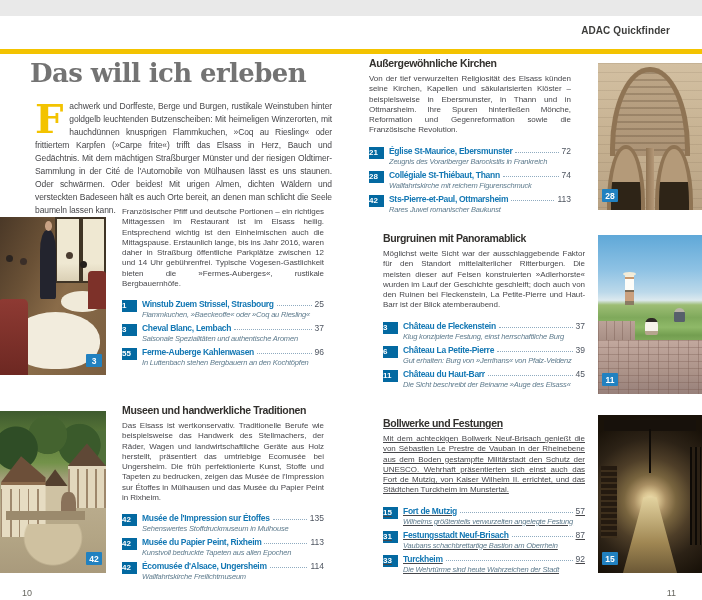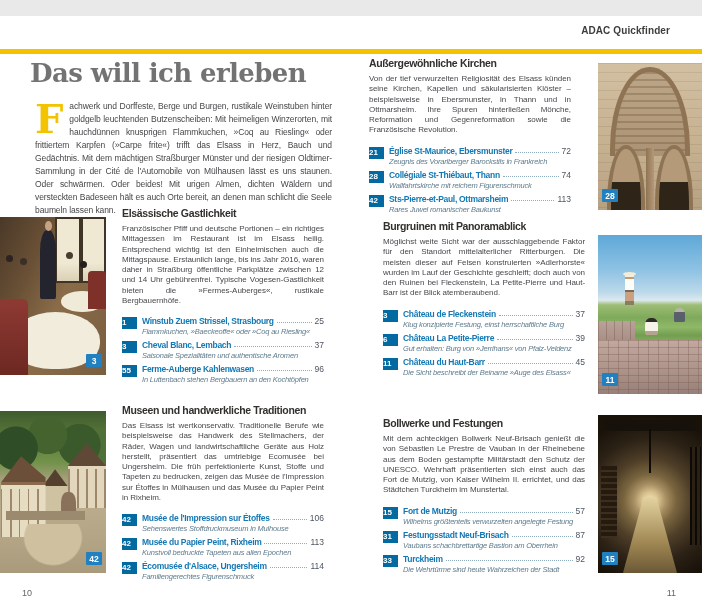--- a/index.html
+++ b/index.html
@@ -23,22 +23,22 @@
   .dropcap {
     float:left; font-family:"DejaVu Serif","Liberation Serif",serif;
     font-size:40px; line-height:33px; font-weight:bold; color:#f3c300; margin:2px 6px 0 0;
   }
 
   
   .section { position:absolute; width:202px; }
   #sec-gast     { left:122px; top:191px; }
   #sec-museen   { left:122px; top:388px; }
   #sec-kirchen  { left:369px; top:41px;  }
-  #sec-burgen   { left:383px; top:204px; }
-  #sec-bollwerke{ left:383px; top:401px; }
+  #sec-burgen   { left:383px; top:216px; }
+  #sec-bollwerke{ left:383px; top:401px;text-decoration:underline; }
   .section h2 { margin:0 0 5px 0; font-size:10.5px; font-weight:bold; color:#32302d; letter-spacing:-0.35px; white-space:nowrap; }
   .section .body { margin:0 0 10px 0; font-size:8px; line-height:10.3px; letter-spacing:-0.05px; text-align:justify; color:#48484c; }
 
   .toc-item { display:flex; gap:5px; margin-bottom:4px; }
   .badge {
     flex:0 0 15px; width:15px; height:12px; margin-top:1px;
     background:#0369a1; color:#fff; font-size:8px; font-weight:bold;
     text-align:left; line-height:12px; border-radius:0;
   }
   .toc-main { flex:1; min-width:0; }
@@ -185,21 +185,20 @@
     <div class="vil-house-m"></div>
     <div class="vil-house-l"></div>
     <div class="vil-house-r"></div>
     <div class="vil-gate"></div>
     <div class="vil-wall"></div>
     <div class="vil-path"></div>
     <div class="photo-badge pb-br">42</div>
   </div>
 
   <div class="section" id="sec-gast">
-    <h2>Elsässische Gastlichkeit</h2>
     <p class="body">Französischer Pfiff und deutsche Portionen – ein richtiges Mittagessen im Restaurant ist im Elsass heilig. Entsprechend wichtig ist den Einheimischen auch die Mittagspause. Erstaunlich lange, bis ins Jahr 2016, waren daher in Straßburg öffentliche Parkplätze zwischen 12 und 14 Uhr gebührenfrei. Typische Vogesen-Gastlichkeit bieten die »Fermes-Auberges«, rustikale Bergbauernhöfe.</p>
     <div class="toc-item">
       <div class="badge">1</div>
       <div class="toc-main">
         <div class="toc-row">
             <span class="toc-title">Winstub Zuem Strissel, Strasbourg</span>
             <span class="leader"></span>
             <span class="toc-page">25</span>
           </div>
         <div class="toc-sub">Flammkuchen, »Baeckeoffe« oder »Coq au Riesling«</div>
@@ -231,21 +230,21 @@
 
   <div class="section" id="sec-museen">
     <h2>Museen und handwerkliche Traditionen</h2>
     <p class="body">Das Elsass ist wertkonservativ. Traditionelle Berufe wie beispielsweise das Handwerk des Stellmachers, der Räder, Wagen und landwirtschaftliche Geräte aus Holz herstellt, präsentiert das umtriebige Ecomusée bei Ungersheim. Die früh perfektionierte Kunst, Stoffe und Tapeten zu bedrucken, zeigen das Musée de l'Impression sur Étoffes in Mülhausen und das Musée du Papier Peint in Rixheim.</p>
     <div class="toc-item">
       <div class="badge">42</div>
       <div class="toc-main">
         <div class="toc-row">
             <span class="toc-title">Musée de l'Impression sur Étoffes</span>
             <span class="leader"></span>
-            <span class="toc-page">106</span>
+            <span class="toc-page">135</span>
           </div>
         <div class="toc-sub">Sehenswertes Stoffdruckmuseum in Mulhouse</div>
       </div>
     </div>
     <div class="toc-item">
       <div class="badge">42</div>
       <div class="toc-main">
         <div class="toc-row">
             <span class="toc-title">Musée du Papier Peint, Rixheim</span>
             <span class="leader"></span>
@@ -255,21 +254,21 @@
       </div>
     </div>
     <div class="toc-item">
       <div class="badge">42</div>
       <div class="toc-main">
         <div class="toc-row">
             <span class="toc-title">Écomusée d'Alsace, Ungersheim</span>
             <span class="leader"></span>
             <span class="toc-page">114</span>
           </div>
-        <div class="toc-sub">Familiengerechtes Figurenschmuck</div>
+        <div class="toc-sub">Wallfahrtskirche Freilichtmuseum</div>
       </div>
     </div>
   </div>
 
   <div class="pagenum left">10</div>
 
   <div class="section" id="sec-kirchen">
     <h2>Außergewöhnliche Kirchen</h2>
     <p class="body">Von der tief verwurzelten Religiosität des Elsass künden seine Kirchen, Kapellen und säkularisierten Klöster – beispielsweise in Ebersmunster, in Thann und in Ottmarsheim. Ihre Spuren hinterließen Mönche, Reformation und Gegenreformation sowie die Französische Revolution.</p>
     <div class="toc-item">

